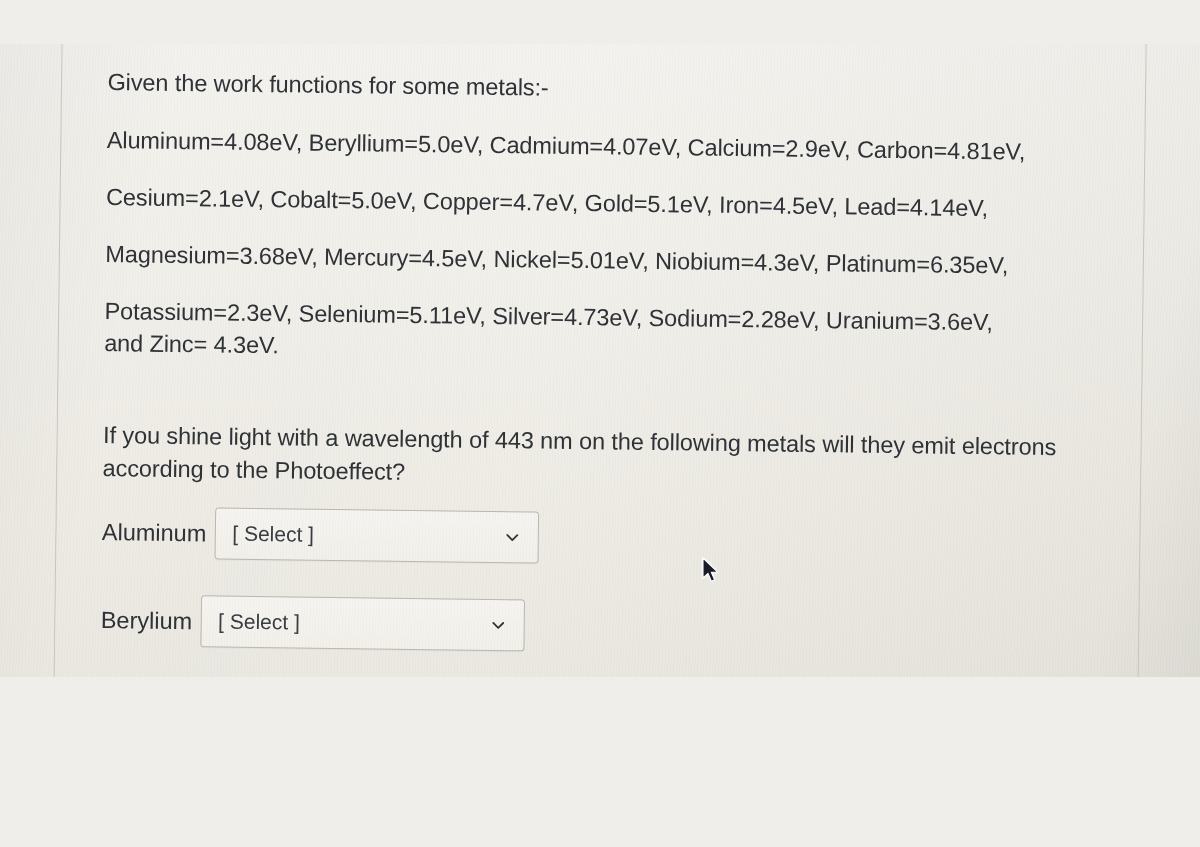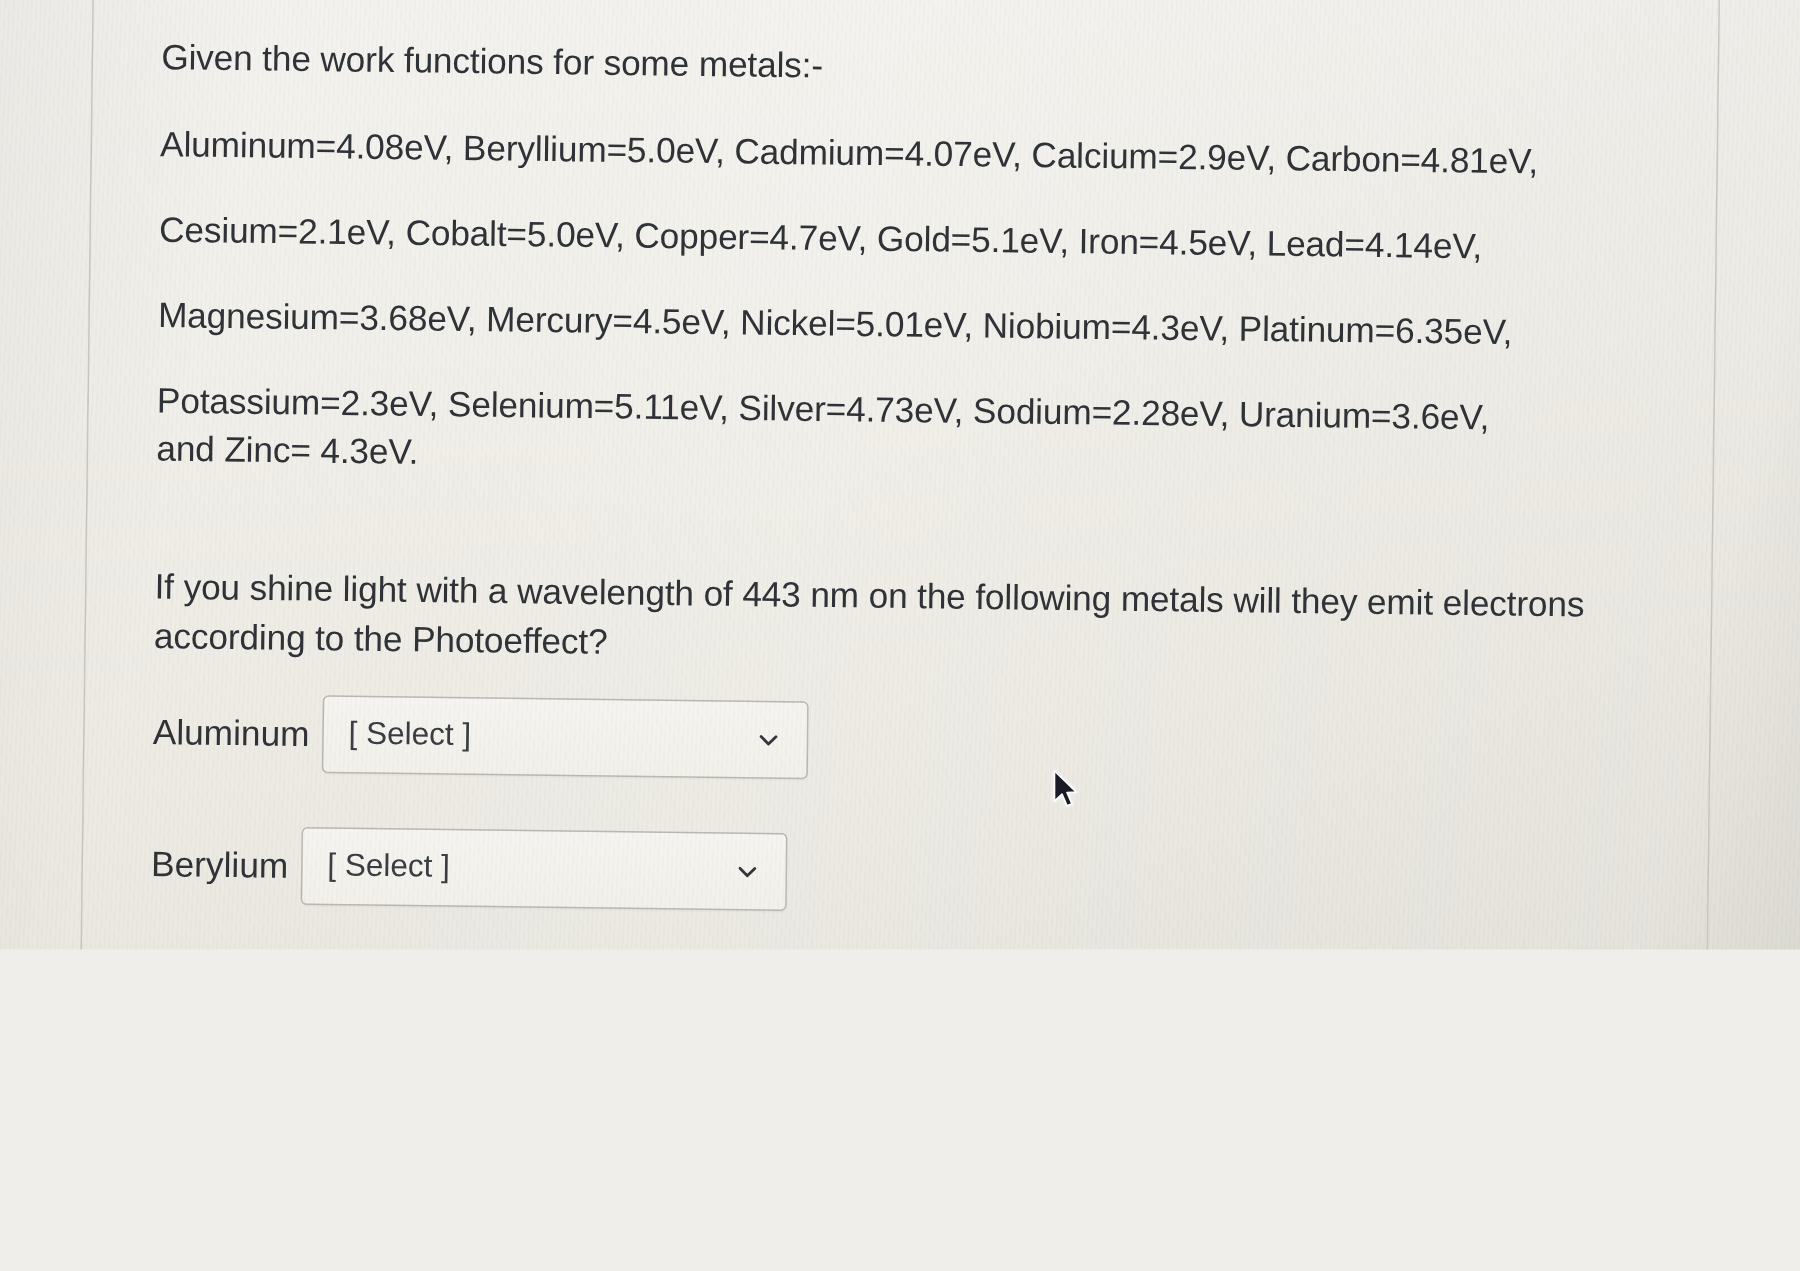--- a/index.html
+++ b/index.html
@@ -13,20 +13,21 @@
   }
 
   
   #photo {
     position: relative;
     width: 1200px; height: 633px;
     background:
       linear-gradient(102deg, rgba(0,0,0,0.035) 0%, rgba(0,0,0,0.0) 14%, rgba(255,255,255,0.05) 45%, rgba(0,0,0,0.02) 92%, rgba(0,0,0,0.06) 100%),
       linear-gradient(178deg, #f4f2ee 0%, #f1efe9 38%, #edebe4 72%, #e9e7e0 100%);
     overflow: hidden;
+    margin-top: 44px;
   }
   
   #photo::after {
     content: "";
     position: absolute; inset: 0;
     background-image: repeating-linear-gradient(
         93deg, rgba(0,0,0,0.016) 0px, rgba(0,0,0,0.016) 1px, rgba(255,255,255,0.012) 1px, rgba(255,255,255,0.012) 3px);
     pointer-events: none;
     mix-blend-mode: multiply;
     opacity: .85;

